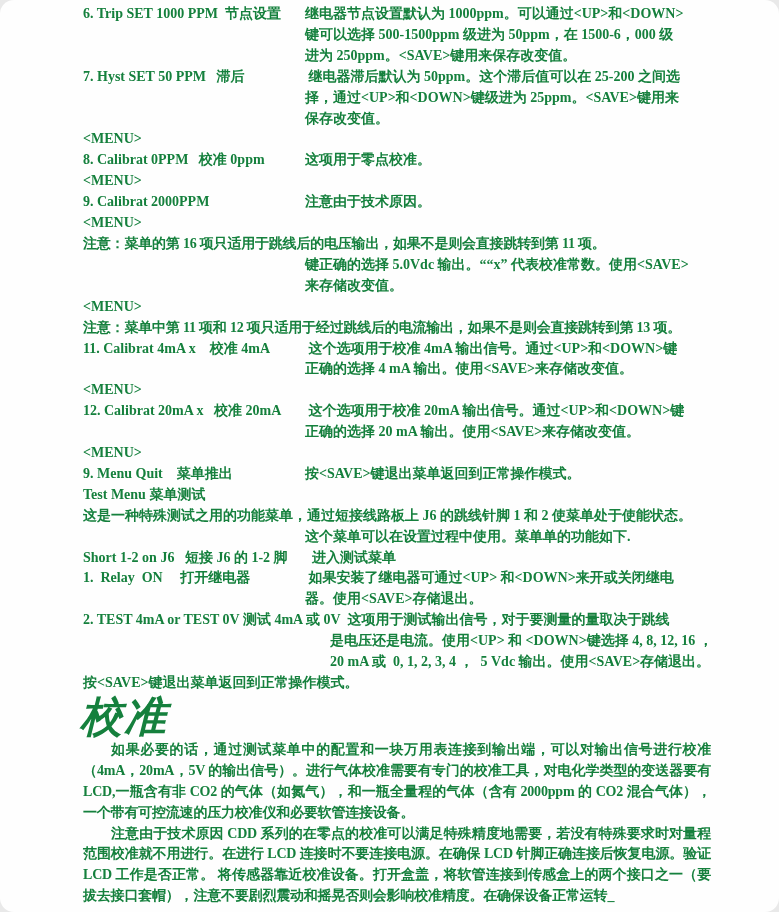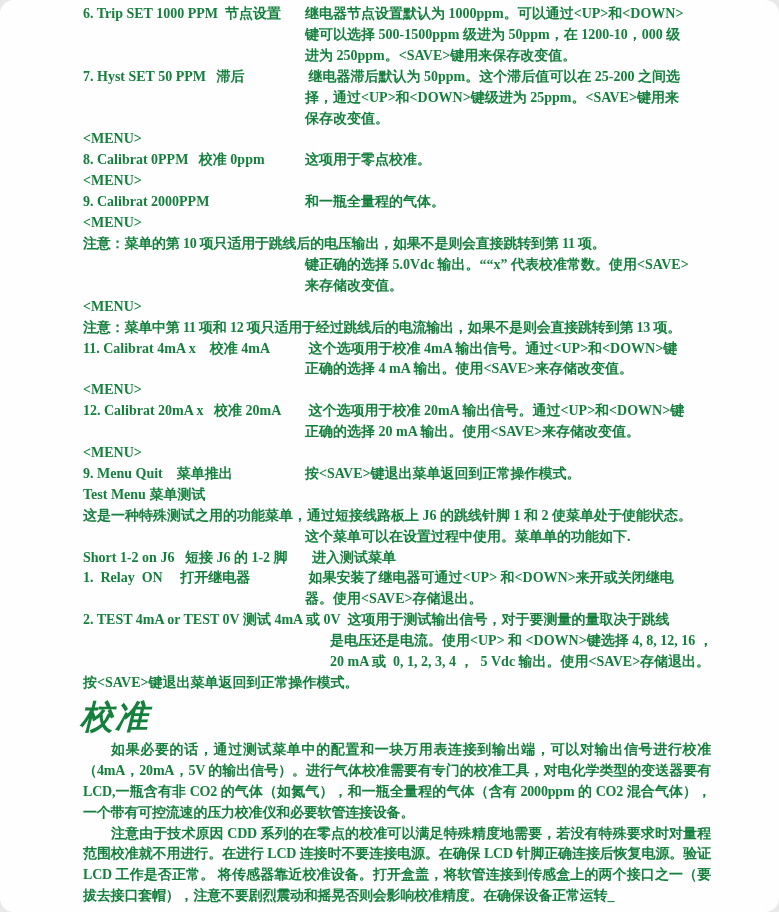--- a/index.html
+++ b/index.html
@@ -41,59 +41,59 @@
   .cont {
     line-height: 20.9px;
     white-space: pre;
   }
   .menu-line, .note-line, .plain-line {
     line-height: 20.9px;
     white-space: pre;
   }
   .note-line { letter-spacing: -0.2px; }
   .heading {
-    font-size: 33px;
+    font-size: 42px;
     line-height: 44px;
     font-style: italic;
     letter-spacing: 2px;
     margin: 1px 0 1px -3px;
   }
   .para {
     line-height: 20.9px;
     text-align: justify;
     text-indent: 28px;
     letter-spacing: -0.2px;
     margin: 0;
   }
 </style>
 </head>
 <body>
 
 <div id="page">
   <div id="doc">
       <div class="item">
         <div class="row1"><span class="lbl">6. Trip SET 1000 PPM  节点设置</span><span class="first">继电器节点设置默认为 1000ppm。可以通过&lt;UP&gt;和&lt;DOWN&gt;</span></div>
-        <div class="cont" style="margin-left: 222px;">键可以选择 500-1500ppm 级进为 50ppm，在 1200-10，000 级</div>
+        <div class="cont" style="margin-left: 222px;">键可以选择 500-1500ppm 级进为 50ppm，在 1500-6，000 级</div>
         <div class="cont" style="margin-left: 222px;">进为 250ppm。&lt;SAVE&gt;键用来保存改变值。</div>
       </div>
       <div class="item">
         <div class="row1"><span class="lbl">7. Hyst SET 50 PPM   滞后</span><span class="first"> 继电器滞后默认为 50ppm。这个滞后值可以在 25-200 之间选</span></div>
         <div class="cont" style="margin-left: 222px;">择，通过&lt;UP&gt;和&lt;DOWN&gt;键级进为 25ppm。&lt;SAVE&gt;键用来</div>
         <div class="cont" style="margin-left: 222px;">保存改变值。</div>
       </div>
       <div class="menu-line">&lt;MENU&gt;</div>
       <div class="item">
         <div class="row1"><span class="lbl">8. Calibrat 0PPM   校准 0ppm</span><span class="first">这项用于零点校准。</span></div>
       </div>
       <div class="menu-line">&lt;MENU&gt;</div>
       <div class="item">
-        <div class="row1"><span class="lbl">9. Calibrat 2000PPM</span><span class="first">和一瓶全量程的气体。</span></div>
+        <div class="row1"><span class="lbl">9. Calibrat 2000PPM</span><span class="first">注意由于技术原因。</span></div>
       </div>
       <div class="menu-line">&lt;MENU&gt;</div>
-      <div class="note-line">注意：菜单的第 10 项只适用于跳线后的电压输出，如果不是则会直接跳转到第 11 项。</div>
+      <div class="note-line">注意：菜单的第 16 项只适用于跳线后的电压输出，如果不是则会直接跳转到第 11 项。</div>
       <div class="item">
         <div class="cont" style="margin-left: 222px;">键正确的选择 5.0Vdc 输出。““x” 代表校准常数。使用&lt;SAVE&gt;</div>
         <div class="cont" style="margin-left: 222px;">来存储改变值。</div>
       </div>
       <div class="menu-line">&lt;MENU&gt;</div>
       <div class="note-line">注意：菜单中第 11 项和 12 项只适用于经过跳线后的电流输出，如果不是则会直接跳转到第 13 项。</div>
       <div class="item">
         <div class="row1"><span class="lbl">11. Calibrat 4mA x    校准 4mA</span><span class="first"> 这个选项用于校准 4mA 输出信号。通过&lt;UP&gt;和&lt;DOWN&gt;键</span></div>
         <div class="cont" style="margin-left: 222px;">正确的选择 4 mA 输出。使用&lt;SAVE&gt;来存储改变值。</div>
       </div>

